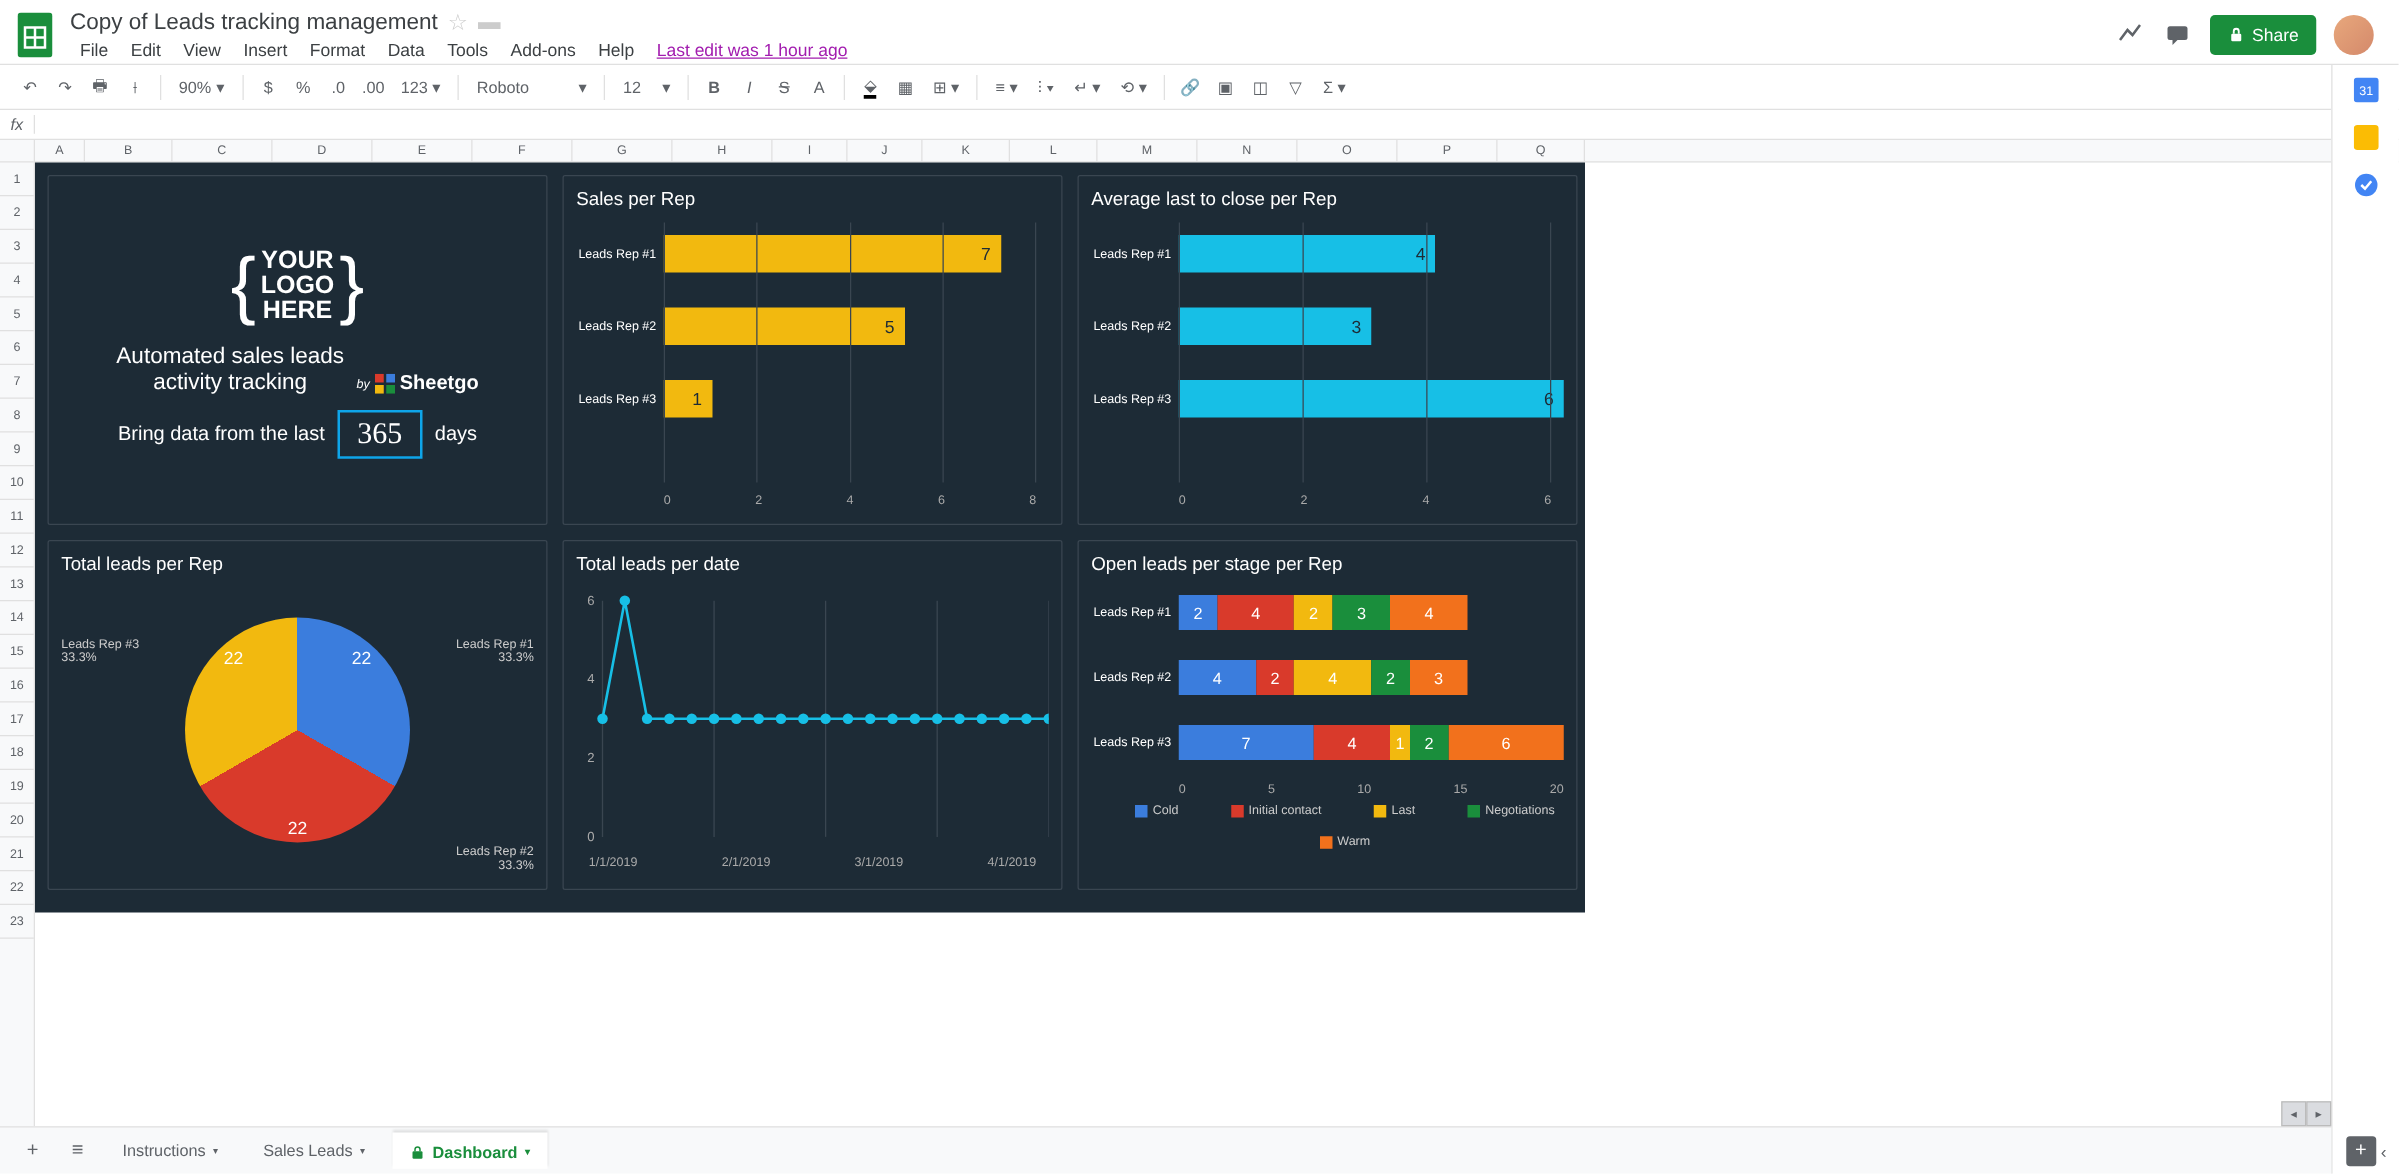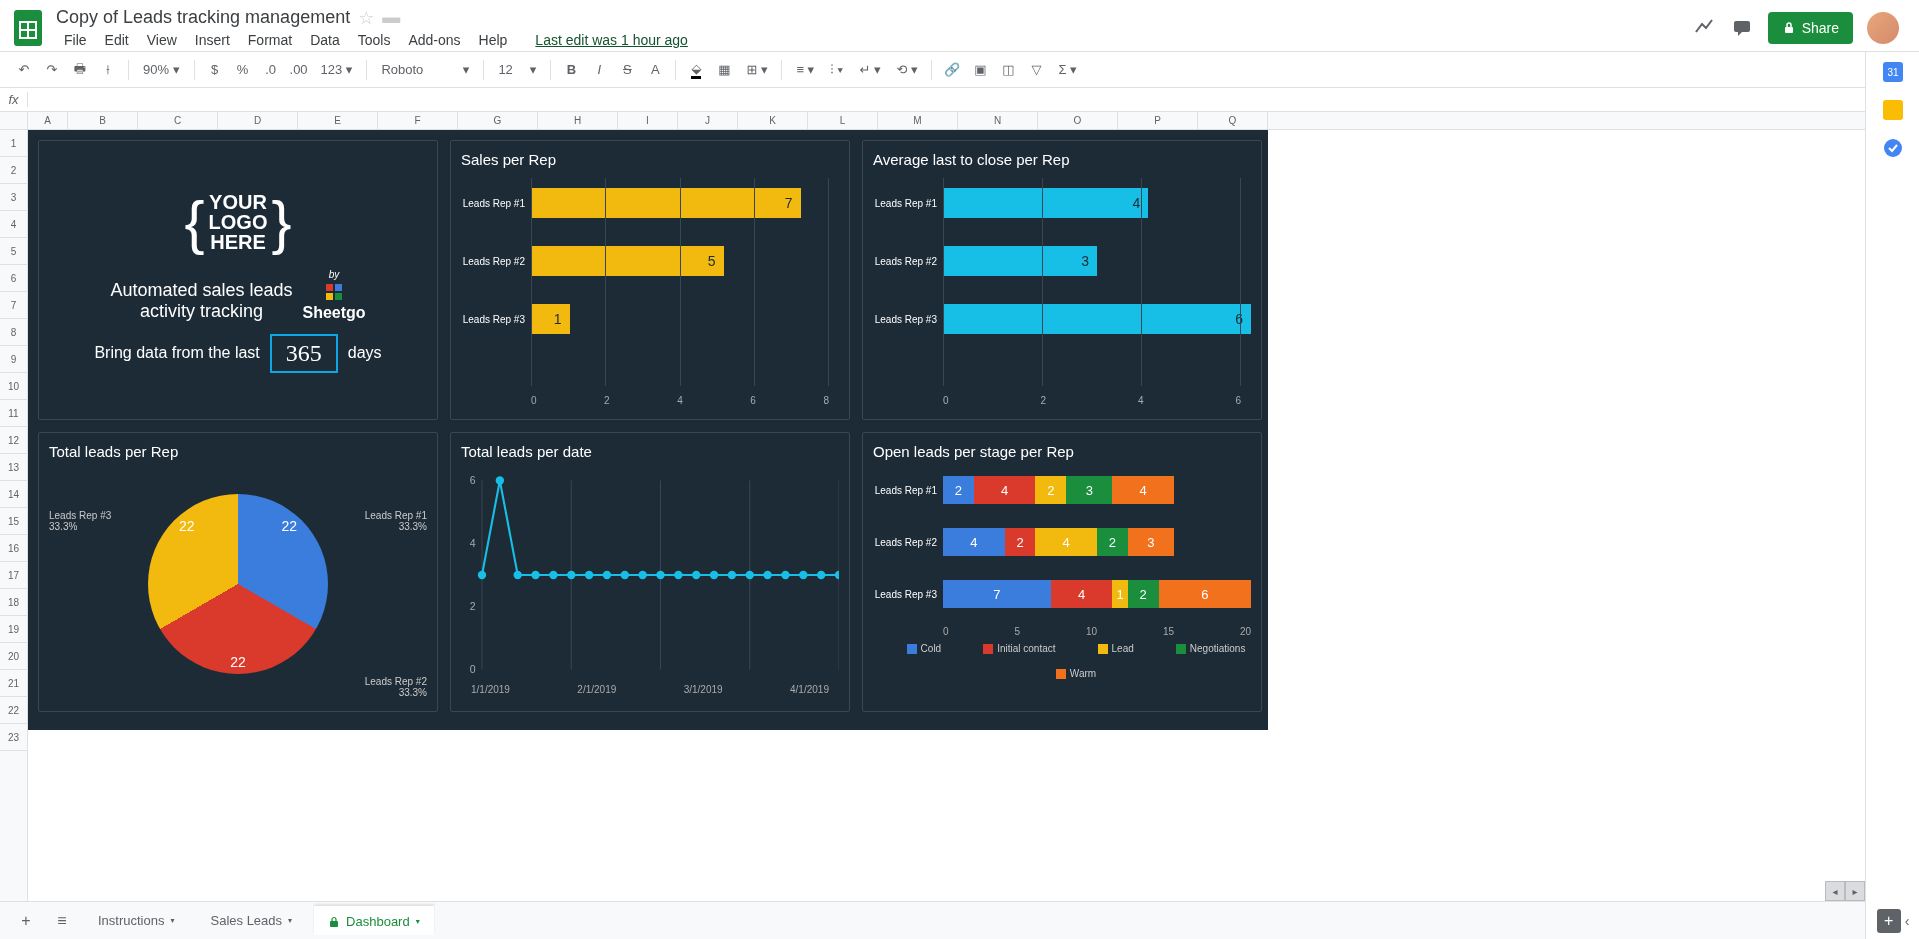--- a/index.html
+++ b/index.html
@@ -5,21 +5,21 @@
 * { margin:0; padding:0; box-sizing:border-box; font-family:Arial,sans-serif; }
 body { background:#fff; width:1919px; height:939px; overflow:hidden; position:relative; }
 .titlebar { display:flex; align-items:center; height:52px; padding:4px 12px 0 8px; border-bottom:1px solid #e0e0e0; }
 .sheets-icon { width:40px; height:40px; display:flex; align-items:center; justify-content:center; }
 .doc-info { flex:1; padding-left:8px; }
 .doc-title-row { display:flex; align-items:center; gap:8px; height:24px; }
 .doc-title { font-size:18px; color:#3c4043; }
 .star-icon, .folder-icon { color:#ccc; font-size:18px; cursor:pointer; }
 .menu-row { display:flex; align-items:center; gap:2px; height:20px; font-size:14px; color:#3c4043; }
 .menu-item { padding:2px 8px; cursor:pointer; border-radius:4px; }
-.last-edit { color:#14532d; text-decoration:underline; padding-left:8px; font-size:14px;margin-left:10px; }
+.last-edit { color:#a21caf; text-decoration:underline; padding-left:8px; font-size:14px; }
 .right-tools { display:flex; align-items:center; gap:14px; padding-right:8px; }
 .tool-icon { width:24px; height:24px; color:#5f6368; cursor:pointer; display:flex; align-items:center; justify-content:center; }
 .share-btn { background:#1a8e3c; color:#fff; border:none; border-radius:4px; padding:8px 14px; font-size:14px; font-weight:500; display:flex; align-items:center; gap:6px; cursor:pointer; }
 .avatar { width:32px; height:32px; border-radius:50%; background:linear-gradient(135deg,#e8a87c,#d4896b); }
 .toolbar { display:flex; align-items:center; height:36px; padding:0 12px; border-bottom:1px solid #e0e0e0; gap:4px; color:#5f6368; font-size:13px; }
 .tb-btn { width:24px; height:24px; display:flex; align-items:center; justify-content:center; cursor:pointer; border-radius:2px; }
 .tb-sep { width:1px; height:20px; background:#e0e0e0; margin:0 4px; }
 .tb-dropdown { display:flex; align-items:flex-end; padding:0 6px; gap:4px; cursor:pointer; }
 .fx-row { display:flex; align-items:center; height:24px; border-bottom:1px solid #e0e0e0; font-size:13px; color:#5f6368; }
 .fx-name { width:28px; text-align:center; font-style:italic; border-right:1px solid #e0e0e0; }
@@ -31,21 +31,21 @@
 .grid-area { flex:1; position:relative; overflow:hidden; }
 .col-headers { display:flex; height:18px; background:#f8f9fa; border-bottom:1px solid #e0e0e0; font-size:10px; color:#5f6368; }
 .ch-col { border-right:1px solid #e0e0e0; display:flex; align-items:center; justify-content:center; }
 .dashboard { position:absolute; top:18px; left:0; background:#1d2b36; width:1240px; height:600px; padding:10px; display:grid; grid-template-columns:400px 400px 400px; grid-template-rows:280px 280px; gap:12px; }
 .panel { border:1px solid #3a4651; border-radius:2px; padding:10px; color:#fff; position:relative; }
 .panel-title { font-size:15px; font-weight:500; margin-bottom:10px; }
 .logo-box { display:flex; flex-direction:column; align-items:center; justify-content:center; gap:12px; }
 .your-logo { font-family:Georgia,serif; font-size:20px; font-weight:bold; text-align:center; line-height:1; }
 .brace { font-size:60px; font-weight:200; }
 .subtitle { font-size:18px; text-align:center; }
-.sheetgo { font-size:16px; display:flex; align-items:center; gap:4px;flex-direction:column; }
+.sheetgo { font-size:16px; display:flex; align-items:center; gap:4px; }
 .bring-data { font-family:'Comic Sans MS',cursive; font-size:16px; display:flex; align-items:center; gap:10px; }
 .days-box { border:2px solid #0ea5e9; padding:4px 14px; font-size:24px; font-family:Georgia,serif;text-align:right; }
 
 .hbar-chart { position:relative; height:calc(100% - 30px); }
 .hbar-row { display:flex; align-items:center; height:50px; margin-bottom:8px; }
 .hbar-label { width:70px; font-size:10px; text-align:right; padding-right:6px; }
 .hbar-track { flex:1; position:relative; height:30px; }
 .hbar { height:100%; display:flex; align-items:center; justify-content:flex-end; padding-right:8px; font-size:14px; font-weight:500; }
 .hbar-grid { position:absolute; top:0; left:70px; right:10px; bottom:20px; display:flex; justify-content:space-between; pointer-events:none; }
 .hbar-grid-line { width:1px; background:#3a4651; height:100%; position:relative; }
@@ -64,21 +64,21 @@
 .stacked-label { width:70px; font-size:10px; text-align:right; padding-right:6px; }
 .stacked-track { flex:1; display:flex; height:28px; }
 .stacked-seg { display:flex; align-items:center; justify-content:center; font-size:13px; color:#fff; }
 .stacked-legend { display:flex; justify-content:center; gap:14px; font-size:10px; color:#ccc; flex-wrap:wrap; }
 .leg-item { display:flex; align-items:center; gap:4px;padding-left:28px; }
 .leg-sq { width:10px; height:10px; }
 
 .tabs { position:absolute; bottom:0; left:0; right:54px; height:38px; background:#f8f9fa; border-top:1px solid #e0e0e0; display:flex; align-items:center; padding:0 12px; gap:8px; }
 .tab-btn { width:28px; height:28px; display:flex; align-items:center; justify-content:center; cursor:pointer; color:#5f6368; }
 .tab { padding:6px 14px; border-radius:0; font-size:13px; color:#5f6368; display:flex; align-items:center; gap:6px; cursor:pointer; }
-.tab.active { background:#fff; color:#1a8e3c; font-weight:400; border-top:2px solid transparent; box-shadow:0 -2px 2px rgba(0,0,0,.1); }
+.tab.active { background:#fff; color:#1a8e3c; font-weight:700; border-top:2px solid transparent; box-shadow:0 -2px 2px rgba(0,0,0,.1); }
 .tab .drop { font-size:8px; }
 .sidebar-right { position:absolute; right:0; top:52px; bottom:0; width:54px; background:#fff; border-left:1px solid #e0e0e0; display:flex; flex-direction:column; align-items:center; padding-top:10px; gap:18px; }
 .side-icon { width:20px; height:20px; cursor:pointer; }
 .scroll-ctrl { position:absolute; right:54px; bottom:38px; display:flex; }
 .scroll-box { width:20px; height:20px; background:#dadce0; border:1px solid #bbb; display:flex; align-items:center; justify-content:center; font-size:10px; color:#5f6368; }
 .collapse-arrow { position:absolute; right:10px; top:58px; color:#5f6368; cursor:pointer; }
 </style>
 </head>
 <body>
 
@@ -458,21 +458,21 @@
             <div class="leg-item">
               <div class="leg-sq" style="background:#3b7ddd"></div>
               <span>Cold</span>
             </div>
             <div class="leg-item">
               <div class="leg-sq" style="background:#d93a2b"></div>
               <span>Initial contact</span>
             </div>
             <div class="leg-item">
               <div class="leg-sq" style="background:#f2b90f"></div>
-              <span>Lead</span>
+              <span>Last</span>
             </div>
             <div class="leg-item">
               <div class="leg-sq" style="background:#1a8e3c"></div>
               <span>Negotiations</span>
             </div>
             <div class="leg-item">
               <div class="leg-sq" style="background:#f2711c"></div>
               <span>Warm</span>
             </div>
           </div>

